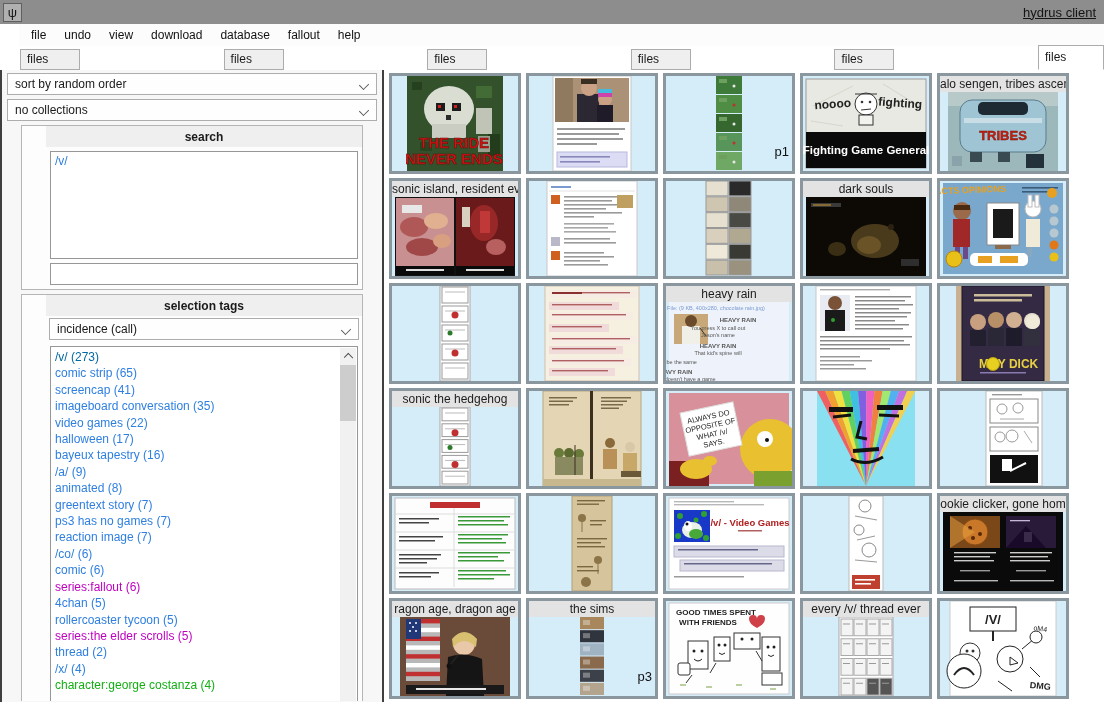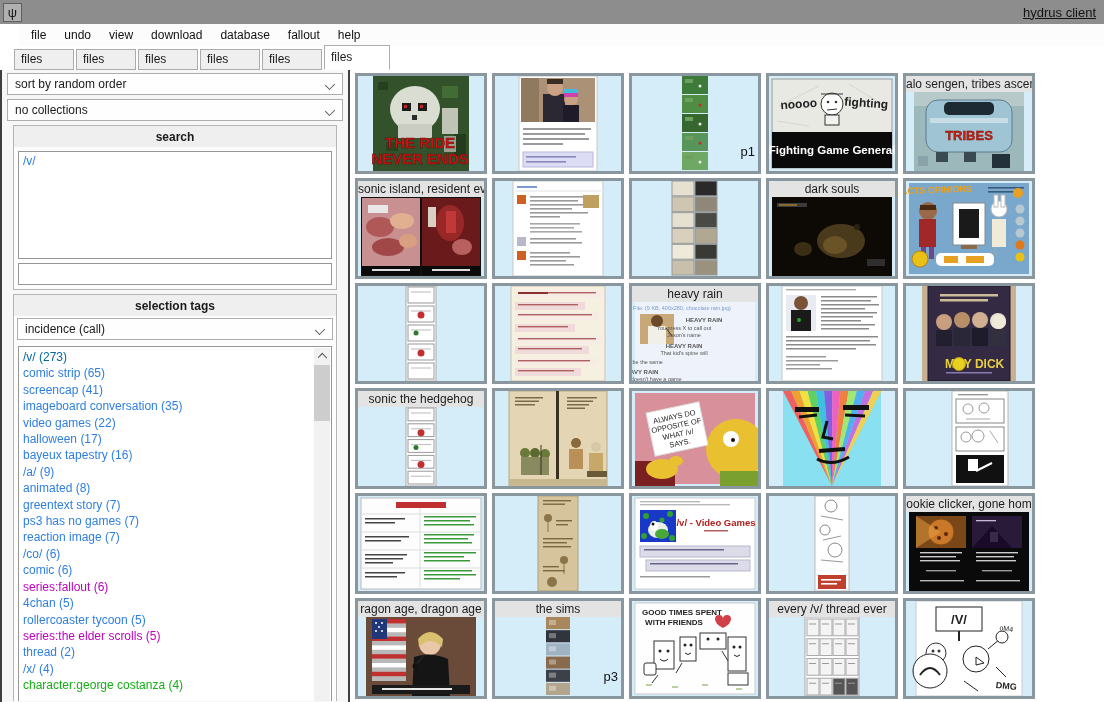--- a/index.html
+++ b/index.html
@@ -11,35 +11,35 @@
   .titlebar{height:24px;background:#8d8d8d;display:flex;align-items:center;}
   .app-icon{width:19px;height:19px;margin-left:3px;background:#b0b0b0;border:1px solid #5f5f5f;
             text-align:center;line-height:18px;font-size:13px;color:#161616;box-sizing:border-box;}
   .title-text{margin-left:auto;padding-right:8px;color:#141414;font-size:13px;text-decoration:underline;}
 
   
   .menubar{height:22px;background:#fcfcfc;display:flex;align-items:center;padding-left:3px;margin-left:19px;}
   .menu-item{padding:3px 9px;color:#111;cursor:default;}
 
   
-  .tabbar{height:24px;background:#fff;display:flex;align-items:flex-end;padding-left:14px;gap:2px;}
+  .tabbar{height:24px;background:#fff;display:flex;align-items:flex-end;padding-left:20px;gap:2px;justify-content:space-between;}
   .tab{width:52px;height:19px;line-height:19px;text-align:left;padding-left:6px;background:#efefef;
        border:1px solid #acacac;border-bottom:1px solid #acacac;color:#1a1a1a;box-sizing:content-box;}
   .tab.selected{background:#fff;height:23px;line-height:23px;border-bottom:1px solid #fff;width:58px;}
 
   
   .main{display:flex;height:632px;}
-  .left-panel{width:350px;box-sizing:border-box;background:#f7f7f7;
+  .left-panel{width:384px;box-sizing:border-box;background:#f7f7f7;
               border-left:2px solid #3f3f3f;border-right:2px solid #3f3f3f;
               display:flex;flex-direction:column;padding:1px 2px;}
   .combobox{height:22px;background:#fefefe;border:1px solid #adadad;margin:2px 3px;
             display:flex;align-items:center;padding:0 7px;position:relative;box-sizing:border-box;}
   .combobox .chev{position:absolute;right:8px;top:7px;width:7px;height:7px;border-left:1px solid #555;
                   border-bottom:1px solid #555;transform:rotate(-45deg) scale(1,.8);}
-  .groupbox{border:1px solid #b5b5b5;background:#fdfdfd;margin:2px 9px;display:flex;flex-direction:column;}
+  .groupbox{border:1px solid #b5b5b5;background:#fdfdfd;margin:2px 17px;display:flex;flex-direction:column;padding-left:24px;}
   .group-header{background:#efefef;text-align:center;font-weight:bold;padding:4px 0 3px 0;color:#1a1a1a;}
   .listbox{background:#fff;border:1px solid #979797;margin:4px;padding:2px 4px;box-sizing:border-box;}
   .search-list{height:108px;}
   .search-term{cursor:default;}
   .text-input{height:20px;border:1px solid #979797;background:#fff;margin:0 4px 4px 4px;
               font-family:"Liberation Sans",sans-serif;font-size:12px;padding:0 3px;}
   .tags-group{flex:1;margin-bottom:0;border-bottom:none;}
   .tag-listbox{flex:1;margin-bottom:0;border-bottom:none;position:relative;overflow:hidden;padding:2px 20px 0 4px;}
   .tag{line-height:16.4px;white-space:nowrap;cursor:default;}
   .vscroll{position:absolute;top:1px;right:1px;bottom:0;width:16px;background:#f1f1f1;}

